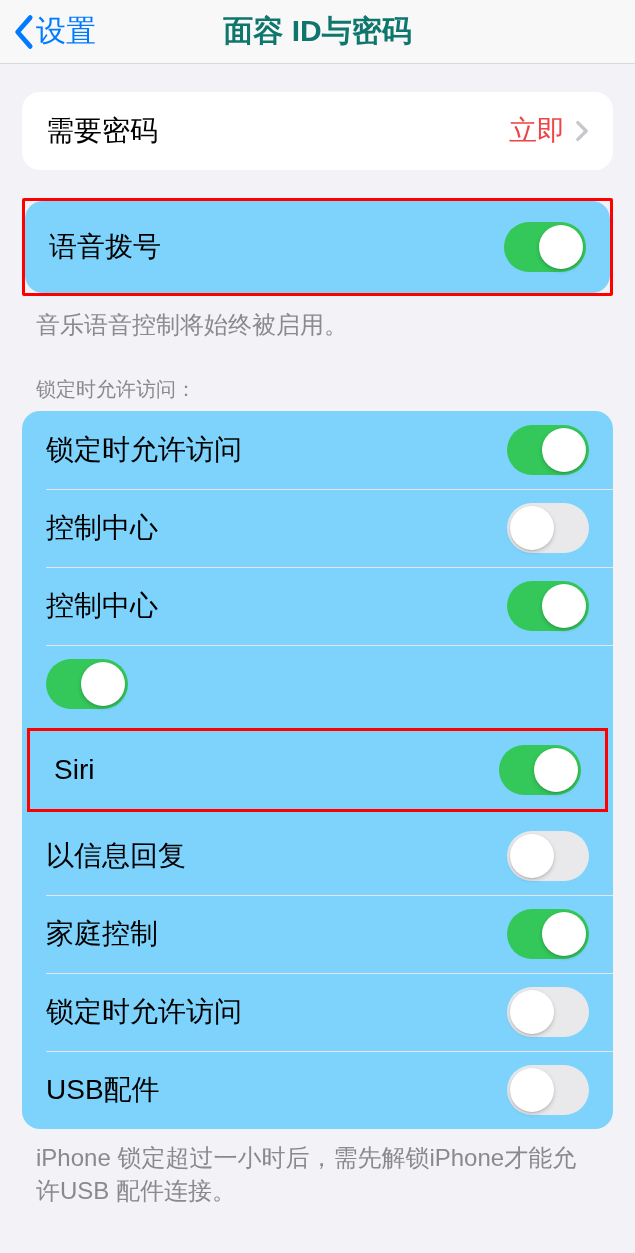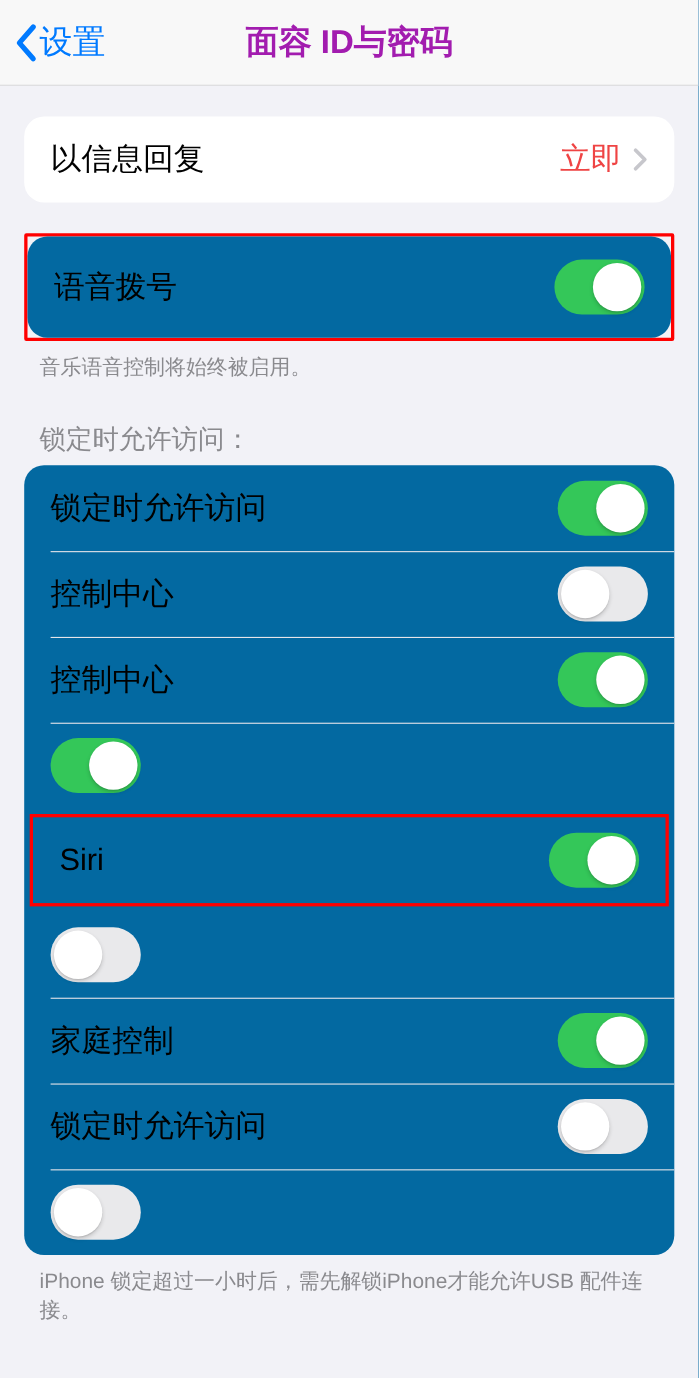--- a/index.html
+++ b/index.html
@@ -4,41 +4,41 @@
   <style>
     * { margin: 0; padding: 0; box-sizing: border-box; -webkit-font-smoothing: antialiased; }
     body {
       width: 635px;
       height: 1253px;
       background: #f2f2f7;
       font-family: -apple-system, "PingFang SC", "Helvetica Neue", sans-serif;
       overflow: hidden;
     }
     .nav {
-      height: 78px;
+      height: 64px;
       background: #f8f8f8;
       border-bottom: 1px solid #d9d9db;
       position: relative;
       display: flex;
       align-items: center;
       justify-content: center;
     }
     .nav-back {
       position: absolute;
       left: 12px;
       display: flex;
       align-items: center;
       color: #007aff;
       font-size: 30px;
     }
     .nav-back svg { margin-right: 2px; }
     .nav-title {
       font-size: 30px;
       font-weight: 600;
-      color: #a21caf;
+      color: #0f766e;
     }
     .content { padding: 0 0 20px 0; }
     .group {
       background: #fff;
       border-radius: 18px;
       margin: 28px 22px 0 22px;
       overflow: hidden;
     }
     .row {
       display: flex;
@@ -61,27 +61,27 @@
     }
     .row-detail {
       font-size: 28px;
       color: #ef4444;
       margin-right: 10px;
     }
     .row-right { display: flex; align-items: center; }
     .chevron { color: #c7c7cc; }
     .footer {
       color: #8a8a8e;
-      font-size: 19px;
+      font-size: 24px;
       padding: 12px 36px 0 36px;
       line-height: 1.4;
     }
     .header {
       color: #8a8a8e;
-      font-size: 24px;
+      font-size: 20px;
       padding: 34px 36px 2px 36px;
     }
     .toggle {
       width: 82px;
       height: 50px;
       border-radius: 25px;
       position: relative;
       flex-shrink: 0;
     }
     .toggle.on { background: #34c759; }
@@ -97,41 +97,41 @@
     .toggle.on .toggle-knob { right: 3px; }
     .toggle.off .toggle-knob { left: 3px; }
     .highlight {
       border: 3px solid #ff0000;
       border-radius: 2px;
       margin-left: 22px;
       margin-right: 22px;
     }
     .highlight .group, .highlight .row { margin: 0; }
     .hl-wrap { margin: 28px 22px 0 22px; }
-    .section2 { margin: 0 22px; background:#0369a1; border-radius:18px; overflow:hidden; }
+    .section2 { margin: 0 22px; background:#7dd3fc; border-radius:18px; overflow:hidden; }
     .section2 .row + .row::before { left:24px; }
   </style>
 </head>
 <body>
 
 <div class="nav">
   <div class="nav-back">
     <svg width="22" height="36" viewBox="0 0 12 20" fill="none">
         <path d="M10 2L3 10l7 8" stroke="#007aff" stroke-width="2.6" stroke-linecap="round" stroke-linejoin="round"></path>
       </svg>
     <span>设置</span>
   </div>
   <div class="nav-title">面容 ID与密码</div>
 </div>
 
 <div class="content">
 
   <div class="group">
     <div class="row">
-      <span class="row-label">以信息回复</span>
+      <span class="row-label">需要密码</span>
       <span class="row-right">
         <span class="row-detail">立即</span>
         <svg class="chevron" width="14" height="24" viewBox="0 0 10 16">
             <path d="M2 2l6 6-6 6" stroke="#c7c7cc" stroke-width="2.4" fill="none" stroke-linecap="round" stroke-linejoin="round"></path>
           </svg>
       </span>
     </div>
   </div>
 
   <div class="hl-wrap">
@@ -176,37 +176,39 @@
       </div>
       <div style="border: 3px solid rgb(255, 0, 0); margin: 5px;">
         <div class="row">
           <span class="row-label">Siri</span>
           <div class="toggle on">
             <div class="toggle-knob"></div>
           </div>
         </div>
       </div>
       <div class="row">
+        <span class="row-label">以信息回复</span>
         <div class="toggle off">
           <div class="toggle-knob"></div>
         </div>
       </div>
       <div class="row">
         <span class="row-label">家庭控制</span>
         <div class="toggle on">
           <div class="toggle-knob"></div>
         </div>
       </div>
       <div class="row">
         <span class="row-label">锁定时允许访问</span>
         <div class="toggle off">
           <div class="toggle-knob"></div>
         </div>
       </div>
       <div class="row">
+        <span class="row-label">USB配件</span>
         <div class="toggle off">
           <div class="toggle-knob"></div>
         </div>
       </div>
     </div>
 
   <div class="footer">iPhone 锁定超过一小时后，需先解锁iPhone才能允许USB 配件连接。</div>
 
 </div>
 

